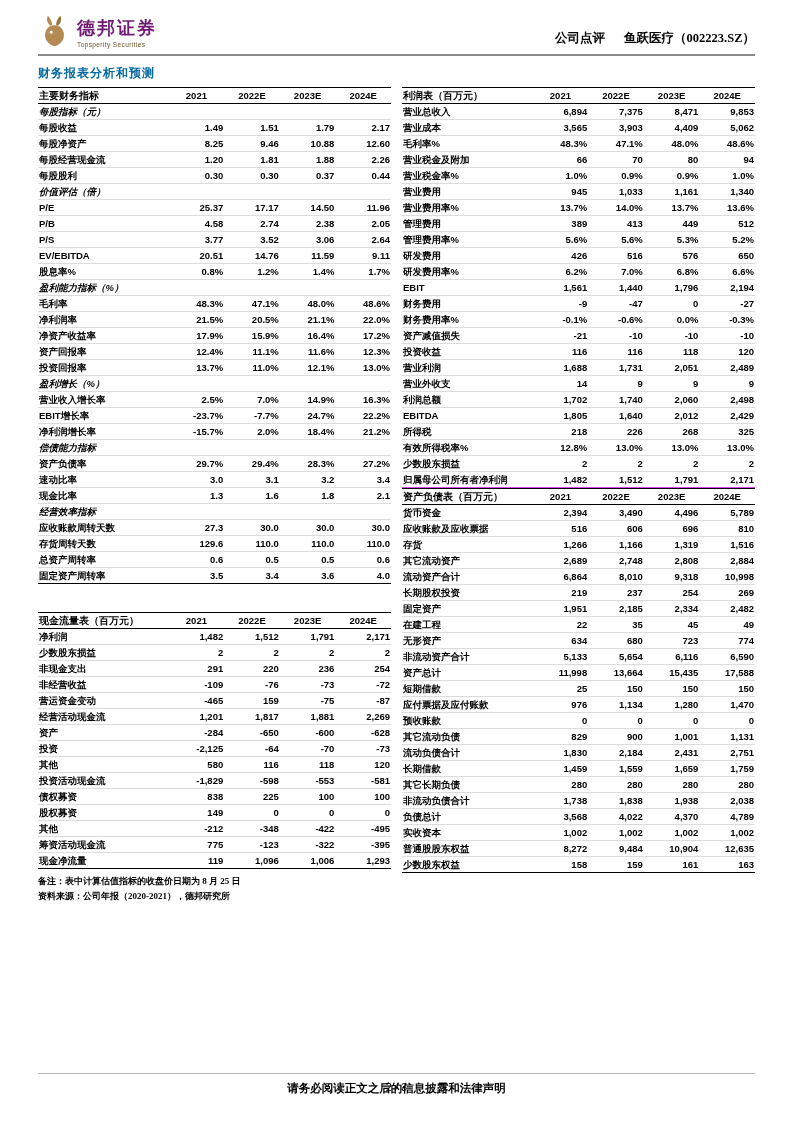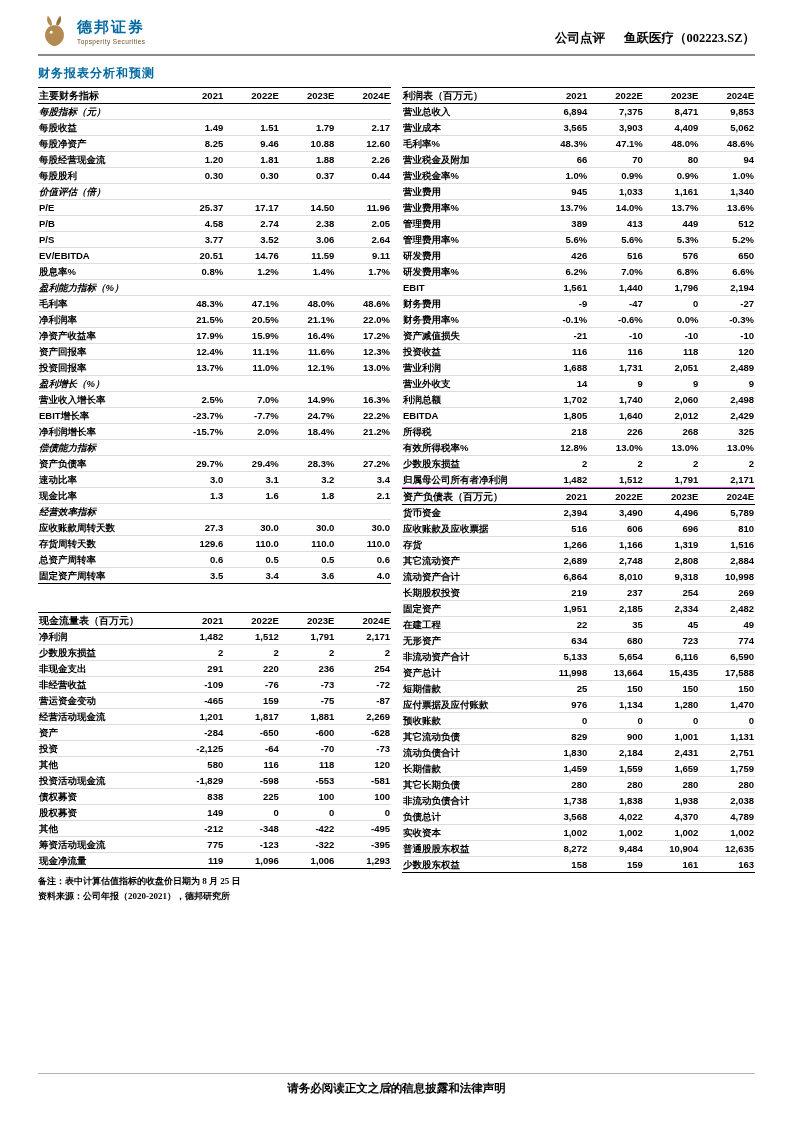--- a/index.html
+++ b/index.html
@@ -7,40 +7,40 @@
   .page {
     width:793px; height:1122px; position:relative; background:#fff;
     font-family:"Liberation Sans","DejaVu Sans",sans-serif; color:#000;
     padding:14px 38px 0 38px; overflow:hidden;
   }
   
   .header { display:flex; justify-content:space-between; align-items:flex-end;
             padding-bottom:5px; border-bottom:2px solid #8a8a8a; }
   .brand { display:flex; align-items:center; gap:6px; }
   .logo { width:33px; height:35px; flex:0 0 auto; }
-  .brand-name { font-size:15px; font-weight:bold; color:#0369a1; letter-spacing:2px;
+  .brand-name { font-size:18px; font-weight:bold; color:#701a75; letter-spacing:2px;
                 font-family:"Liberation Serif","DejaVu Serif",serif; }
   .brand-sub { font-size:6.5px; color:#6b5226; letter-spacing:.4px; margin-top:1px; }
   .doc-title { font-size:12.5px; font-weight:bold; padding-bottom:2px;
                font-family:"Liberation Serif","DejaVu Serif",serif; }
   .doc-title .sp { margin-left:16px; }
   
   .section-title { margin-top:9px; font-size:12px; font-weight:bold; color:#0369a1; letter-spacing:1px; }
   
   .columns { display:flex; gap:11px; margin-top:5px; }
   .col { flex:1 1 0; min-width:0; }
   table.fin { width:100%; border-collapse:collapse; table-layout:fixed;
               font-size:9.5px; font-weight:bold; border-top:1.5px solid #000; }
   table.fin th, table.fin td { padding:2px 1px; line-height:11px; white-space:nowrap; overflow:hidden; }
   table.fin thead tr { border-bottom:1px solid #000; }
   table.fin tbody tr { border-bottom:1px solid #dcdcdc; }
   table.fin tbody tr:last-child { border-bottom:1.5px solid #000; }
   table.fin.no-bottom tbody tr:last-child { border-bottom:1px solid #d946ef; }
   table.fin th.label { width:37%; text-align:left; font-size:10px; }
-  table.fin th.num { width:15.75%; text-align:right; }
+  table.fin th.num { width:15.75%; }
   table.fin td.label { text-align:left; }
   table.fin td.num { text-align:right; }
   table.fin td.section { font-style:italic; }
   .gap-top { margin-top:28px; }
   .notes { margin-top:5px; font-size:9px; font-weight:bold; line-height:1.7;
            font-family:"Liberation Serif","DejaVu Serif",serif; }
   
   .footer { position:absolute; left:38px; right:38px; bottom:26px;
             border-top:1px solid #b5b5b5; padding-top:7px;
             display:flex; justify-content:center; align-items:baseline; }

